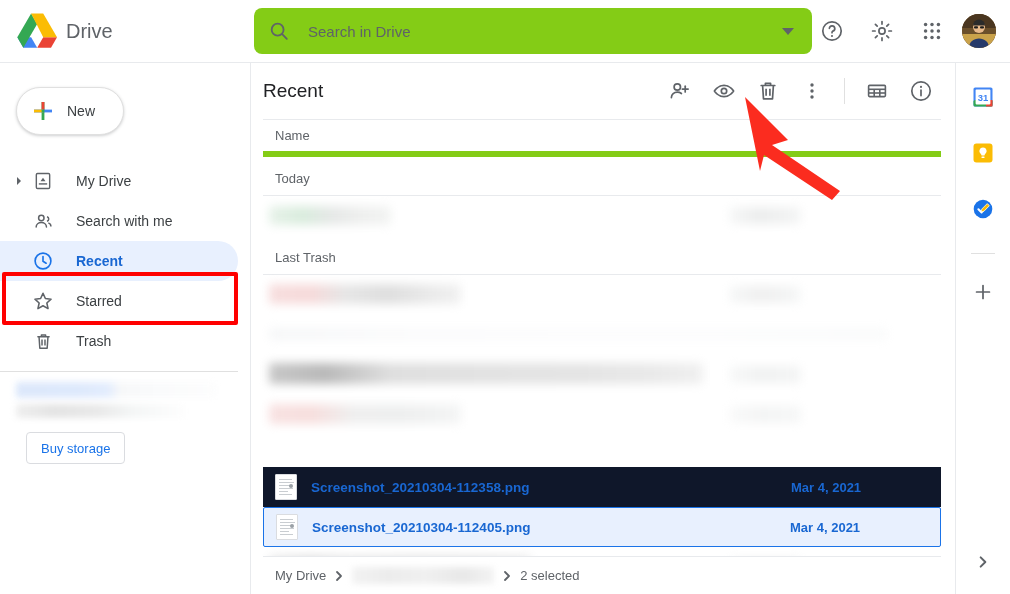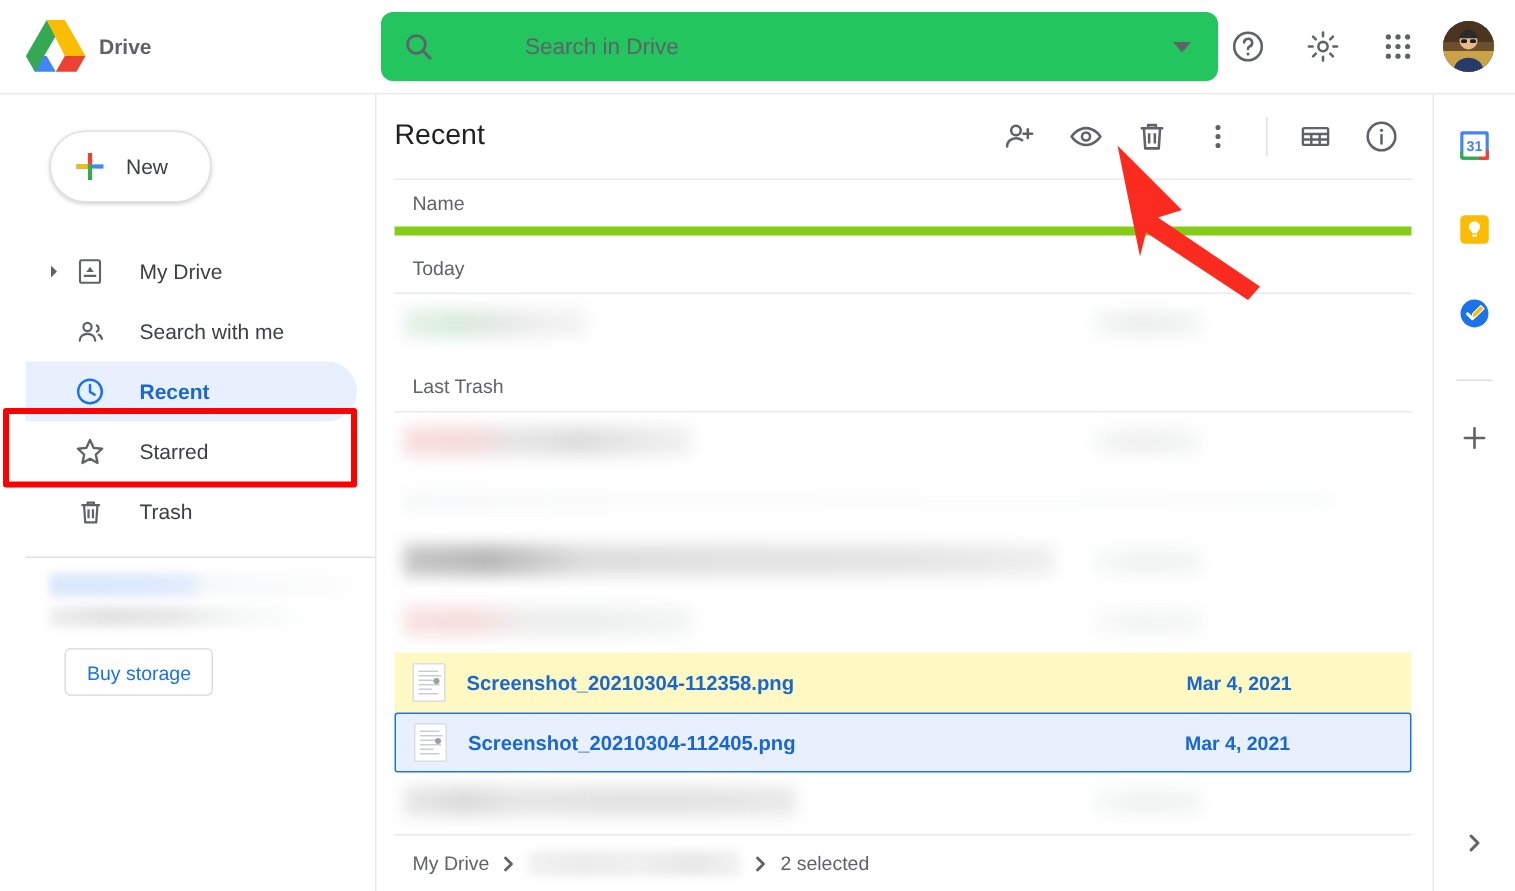--- a/index.html
+++ b/index.html
@@ -25,32 +25,31 @@
     position: relative;
   }
   .brand {
     width: 250px; flex: 0 0 250px;
     display: flex; align-items: center;
     padding-left: 16px;
     height: 100%;
   }
   .drive-logo { width: 42px; height: 38px; flex: 0 0 42px; }
   .brand-name {
-    font-size: 14px; color: #5f6368;
+    font-size: 20px; color: #5f6368;
     margin-left: 8px; letter-spacing: 0;
-    font-weight: 700;
+    font-weight: 400;
   }
   .searchwrap {
     flex: 0 0 558px; height: 46px;
     margin-left: 4px;
-    background: #22c55e;
+    background: #84cc16;
     border-radius: 8px;
     display: flex; align-items: center;
     padding: 0 12px 0 14px;
-    gap: 42px;
   }
   .search-icon { width: 22px; height: 22px; flex:0 0 22px; color:#5f6368; }
   .search-input {
     flex: 1 1 auto;
     border: none; outline: none; background: transparent;
     font-family: "Liberation Sans", sans-serif;
     font-size: 15px; color: #202124;
     margin-left: 18px;
   }
   .search-input::placeholder { color: #5f6368; opacity: 1; }
@@ -82,21 +81,20 @@
   
   .body { flex: 1 1 auto; display: flex; min-height: 0; }
 
   
   .sidebar {
     width: 250px; flex: 0 0 250px;
     background: #fff;
     border-top: 1px solid #e8eaed;
     position: relative;
     padding-top: 12px;
-    padding-left: 17px;
   }
   .new-btn {
     margin: 12px 0 0 16px;
     width: 108px; height: 48px;
     border-radius: 24px;
     background: #fff;
     border: 1px solid #e0e0e0;
     box-shadow: 0 1px 3px rgba(60,64,67,.25);
     display: flex; align-items: center;
     padding-left: 14px; gap: 12px;
@@ -208,21 +206,21 @@
   }
   .group-label {
     font-size: 13px; color: #5f6368; font-weight: 400;
     padding: 14px 0 9px 12px;
     border-bottom: 1px solid #e8eaed;
   }
   .row {
     height: 40px; display: flex; align-items: center;
     padding-left: 12px; position: relative;
   }
-  .row.selected { background: #fef9c3; border-radius: 0; }
+  .row.selected { background: #0f172a; border-radius: 0; margin-top: 32px; }
   .row.focused {
     background: #e8f0fe;
     border: 1px solid #1a73e8; border-radius: 2px;
     height: 40px;
   }
   .file-thumb {
     width: 22px; height: 26px; flex: 0 0 22px;
     background: #fff; border: 1px solid #dadce0;
     border-radius: 1px;
     margin-right: 14px;

